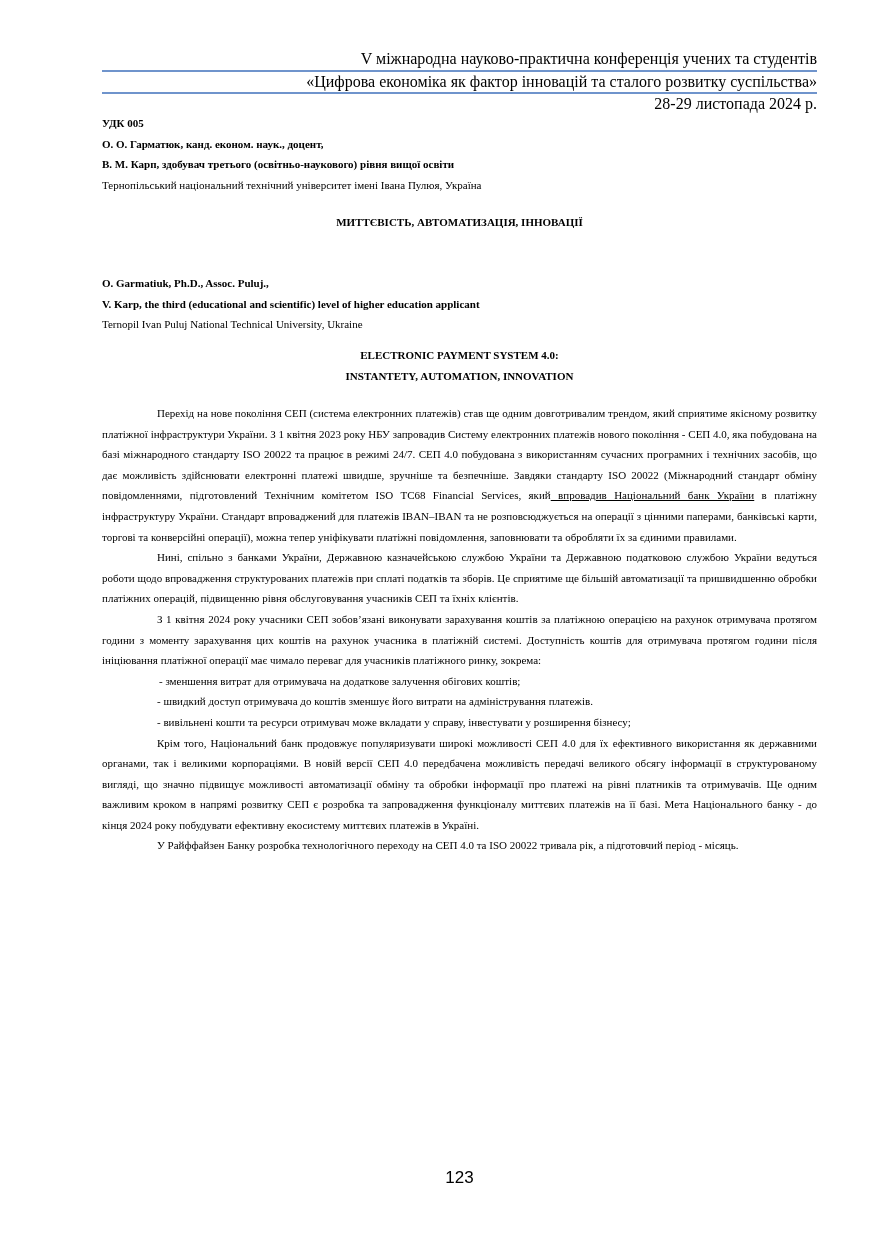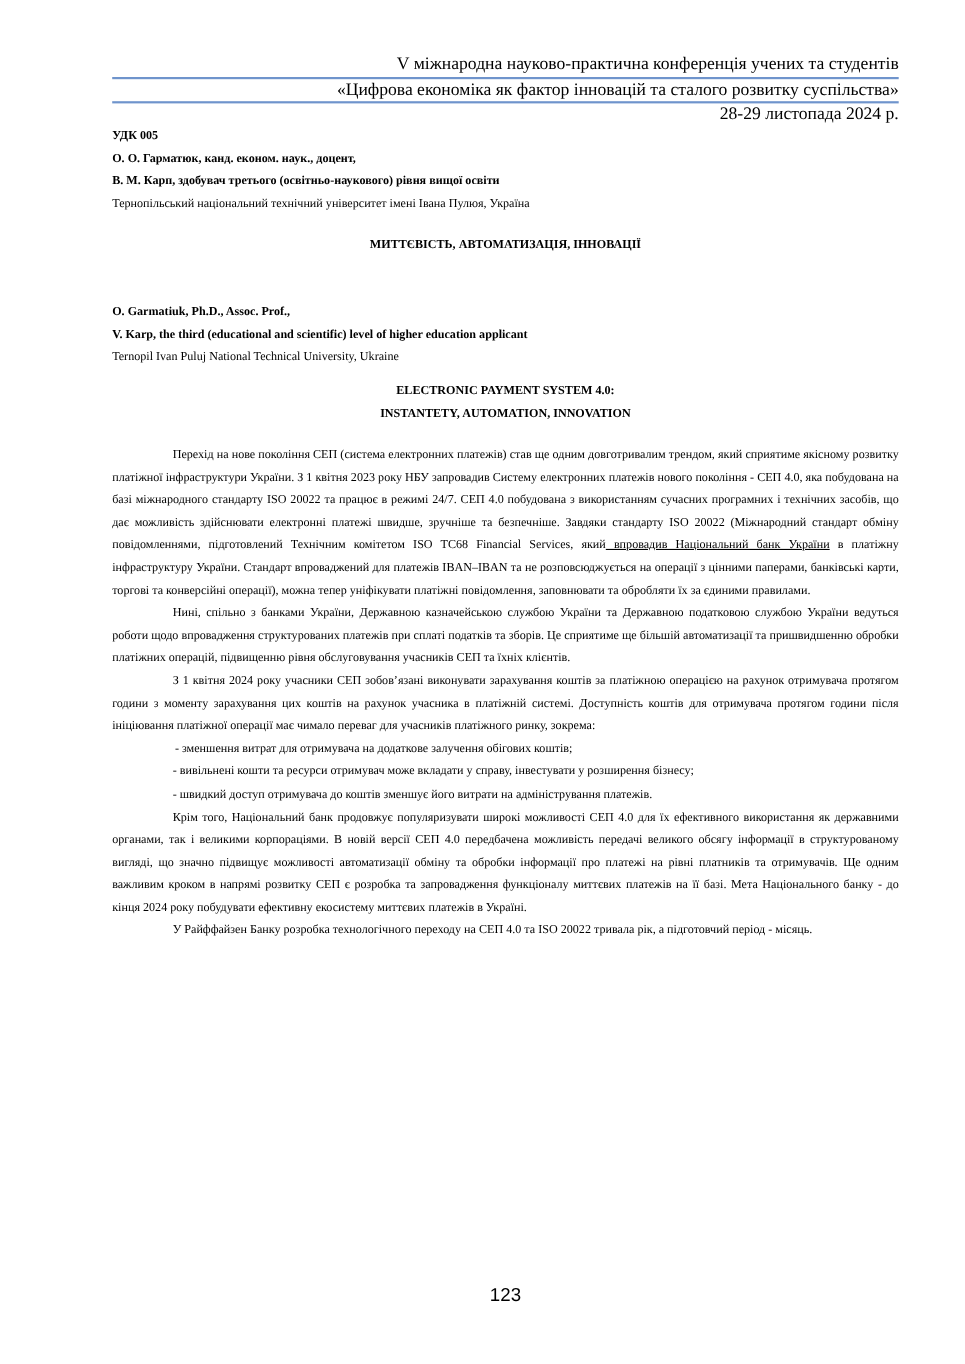--- a/index.html
+++ b/index.html
@@ -41,35 +41,35 @@
     <div class="b">О. О. Гарматюк, канд. економ. наук., доцент,</div>
     <div class="b">В. М. Карп, здобувач третього (освітньо-наукового) рівня вищої освіти</div>
     <div>Тернопільський національний технічний університет імені Івана Пулюя, Україна</div>
   </div>
 
   <div class="block title ua-title">
     <div>МИТТЄВІСТЬ, АВТОМАТИЗАЦІЯ, ІННОВАЦІЇ</div>
   </div>
 
   <div class="block en-authors">
-    <div class="b">O. Garmatiuk, Ph.D., Assoc. Prof.,</div>
+    <div class="b">O. Garmatiuk, Ph.D., Assoc. Puluj.,</div>
     <div class="b">V. Karp, the third (educational and scientific) level of higher education applicant</div>
     <div>Ternopil Ivan Puluj National Technical University, Ukraine</div>
   </div>
 
   <div class="block title en-title">
     <div>ELECTRONIC PAYMENT SYSTEM 4.0:</div>
     <div>INSTANTETY, AUTOMATION, INNOVATION</div>
   </div>
 
   <div class="block body">
     <p><span>Перехід на нове покоління СЕП (система електронних платежів) став ще одним довготривалим трендом, який сприятиме якісному розвитку платіжної інфраструктури України. З 1 квітня 2023 року НБУ запровадив Систему електронних платежів нового покоління - СЕП 4.0, яка побудована на базі міжнародного стандарту ISO 20022 та працює в режимі 24/7. СЕП 4.0 побудована з використанням сучасних програмних і технічних засобів, що дає можливість здійснювати електронні платежі швидше, зручніше та безпечніше. Завдяки стандарту ISO 20022 (Міжнародний стандарт обміну повідомленнями, підготовлений Технічним комітетом ISO TC68 Financial Services, який</span><span class="u"> впровадив Національний банк України</span><span> в платіжну інфраструктуру України. Стандарт впроваджений для платежів IBAN–IBAN та не розповсюджується на операції з цінними паперами, банківські карти, торгові та конверсійні операції), можна тепер уніфікувати платіжні повідомлення, заповнювати та обробляти їх за єдиними правилами.</span></p>
     <p>Нині, спільно з банками України, Державною казначейською службою України та Державною податковою службою України ведуться роботи щодо впровадження структурованих платежів при сплаті податків та зборів. Це сприятиме ще більшій автоматизації та пришвидшенню обробки платіжних операцій, підвищенню рівня обслуговування учасників СЕП та їхніх клієнтів.</p>
     <p>З 1 квітня 2024 року учасники СЕП зобов’язані виконувати зарахування коштів за платіжною операцією на рахунок отримувача протягом години з моменту зарахування цих коштів на рахунок учасника в платіжній системі. Доступність коштів для отримувача протягом години після ініціювання платіжної операції має чимало переваг для учасників платіжного ринку, зокрема:</p>
     <p class="dash1">-    зменшення витрат для отримувача на додаткове залучення обігових коштів;</p>
+    <p>- швидкий доступ отримувача до коштів зменшує його витрати на адміністрування платежів.</p>
     <p>- вивільнені кошти та ресурси отримувач може вкладати у справу, інвестувати у розширення бізнесу;</p>
-    <p>- швидкий доступ отримувача до коштів зменшує його витрати на адміністрування платежів.</p>
     <p>Крім того, Національний банк продовжує популяризувати широкі можливості СЕП 4.0 для їх ефективного використання як державними органами, так і великими корпораціями. В новій версії СЕП 4.0 передбачена можливість передачі великого обсягу інформації в структурованому вигляді, що значно підвищує можливості автоматизації обміну та обробки інформації про платежі на рівні платників та отримувачів. Ще одним важливим кроком в напрямі розвитку СЕП є розробка та запровадження функціоналу миттєвих платежів на її базі. Мета Національного банку - до кінця 2024 року побудувати ефективну екосистему миттєвих платежів в Україні.</p>
     <p>У Райффайзен Банку розробка технологічного переходу на СЕП 4.0 та ISO 20022 тривала рік, а підготовчий період - місяць.</p>
   </div>
 
   <div class="pagenum">123</div>
 </div>
 
 </body></html>

